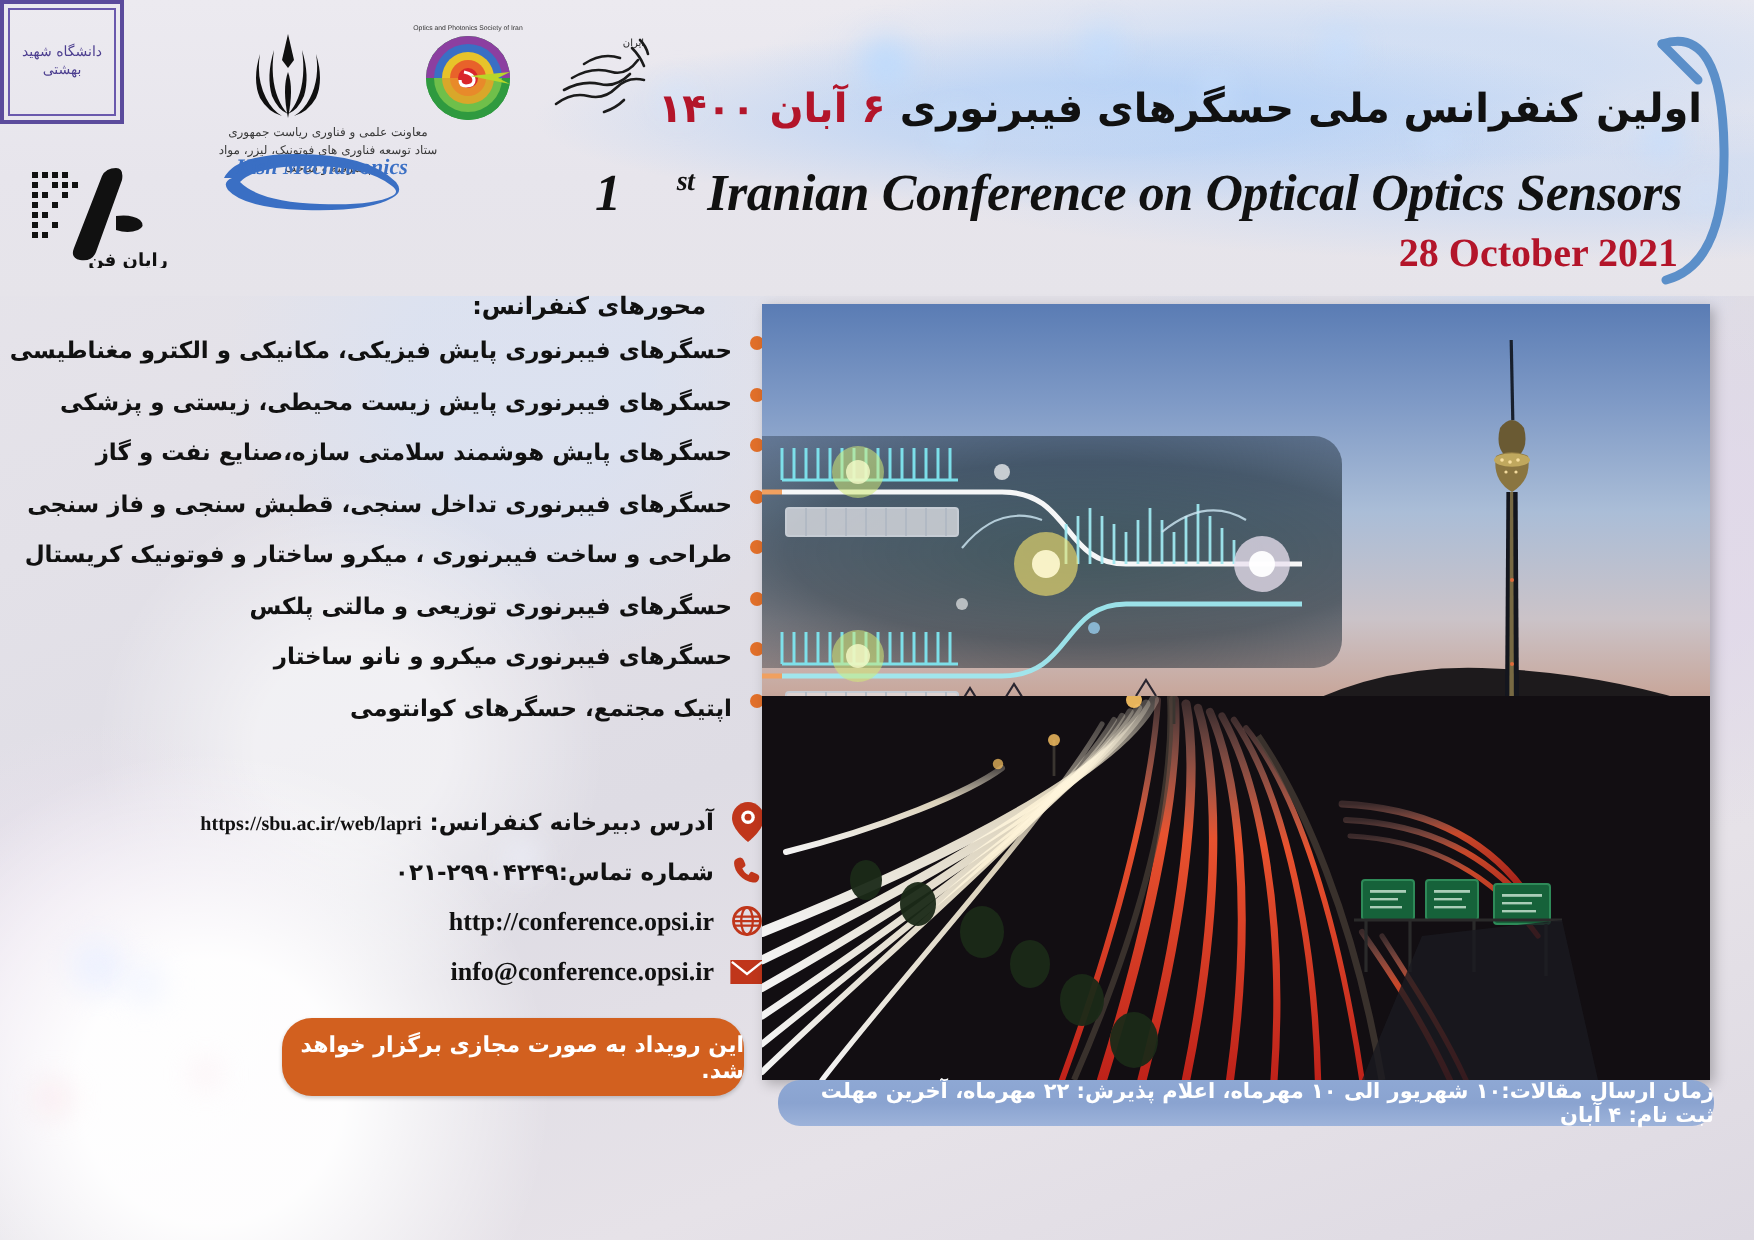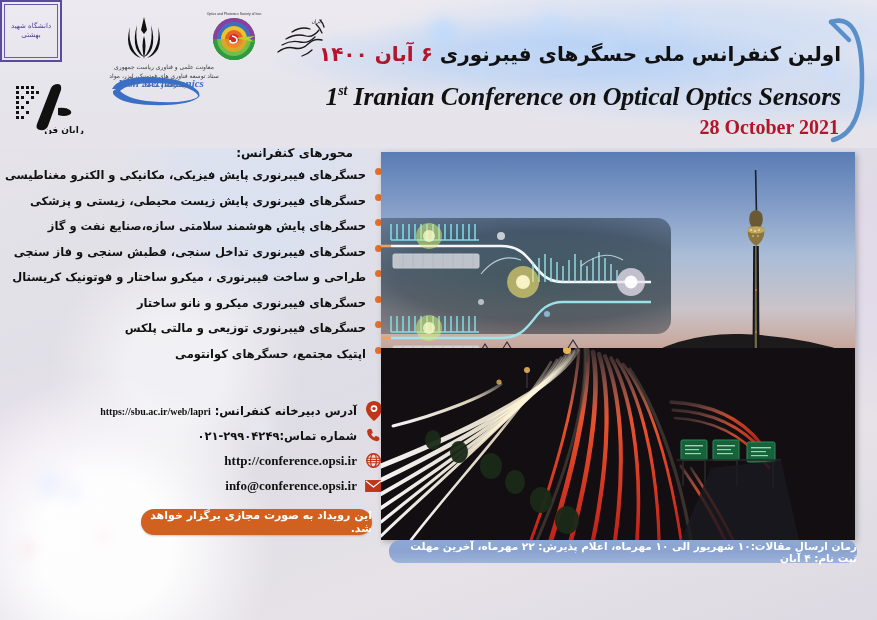--- a/index.html
+++ b/index.html
@@ -46,31 +46,31 @@
   .emblem{left:118px;top:14px;width:52px;height:50px;}
   .emblem-cap{font-size:6px;color:#3a3a3a;text-align:center;width:120px;position:absolute;
     left:104px;top:62px;line-height:1.5;direction:rtl;font-family:"DejaVu Sans",sans-serif;}
   .opsi-logo{left:205px;top:8px;width:58px;height:58px;}
   .assoc-logo{left:272px;top:12px;width:60px;height:52px;}
   .rayan-logo{left:14px;top:82px;width:72px;height:52px;}
   .kish-logo{left:108px;top:71px;width:96px;height:42px;}
 
   
   .title-fa{
-    position:absolute;right:36px;top:42px;
+    position:absolute;right:26px;top:42px;
     direction:rtl;text-align:right;white-space:nowrap;
     font-family:"DejaVu Sans",sans-serif;font-weight:bold;font-size:20px;color:#111;
   }
   .title-fa .date-fa{color:#b3152a;}
   .title-en{
     position:absolute;right:36px;top:82px;white-space:nowrap;
     font-family:"Liberation Serif",serif;font-weight:bold;font-style:italic;
     font-size:26px;color:#111;letter-spacing:-0.2px;
   }
-  .title-en .ord{font-size:14px;vertical-align:super;}
+  .title-en .ord{font-size:14px;vertical-align:super;margin-left:28px;}
   .date-en{
     position:absolute;right:38px;top:116px;white-space:nowrap;
     font-family:"Liberation Serif",serif;font-weight:bold;font-size:20px;color:#b3152a;
   }
   .bracket{position:absolute;right:4px;top:4px;width:60px;height:140px;}
 
   
   .topics-head{
     position:absolute;right:524px;top:146px;direction:rtl;text-align:right;
     font-family:"DejaVu Sans",sans-serif;font-weight:bold;font-size:12px;color:#111;
@@ -90,21 +90,21 @@
   .contact{position:absolute;right:495px;top:398px;width:375px;direction:rtl;}
   .crow{display:flex;align-items:center;justify-content:flex-start;gap:8px;height:25px;}
   .cicon{width:17px;height:19px;flex:0 0 auto;display:flex;align-items:center;justify-content:center;}
   .ctext{font-family:"DejaVu Sans",sans-serif;font-size:11.5px;font-weight:bold;color:#111;white-space:nowrap;}
   .ctext.latin{font-family:"Liberation Serif",serif;font-size:13px;font-weight:bold;}
   .ctext .mix-fa{font-family:"DejaVu Sans",sans-serif;font-size:11.5px;}
   .ctext .mix-en{font-family:"Liberation Serif",serif;font-size:10px;}
 
   
   .virtual{
-    position:absolute;left:141px;top:509px;width:231px;height:26px;
+    position:absolute;left:141px;top:509px;width:231px;height:39px;
     background:#d2601f;border-radius:15px;
     display:flex;align-items:center;justify-content:center;
     color:#fff;font-family:"DejaVu Sans",sans-serif;font-size:11px;font-weight:bold;
     direction:rtl;box-shadow:0 1px 2px rgba(0,0,0,0.2);text-align:right;
   }
 
   
   .hero{
     position:absolute;left:381px;top:152px;width:474px;height:388px;
     overflow:hidden;
@@ -291,25 +291,25 @@
     <div class="topic">
       <span class="bullet"></span>
       <span class="topic-txt">حسگرهای فیبرنوری تداخل سنجی، قطبش سنجی و فاز سنجی</span>
     </div>
     <div class="topic">
       <span class="bullet"></span>
       <span class="topic-txt">طراحی و ساخت فیبرنوری ، میکرو ساختار و فوتونیک کریستال</span>
     </div>
     <div class="topic">
       <span class="bullet"></span>
+      <span class="topic-txt">حسگرهای فیبرنوری توزیعی و مالتی پلکس</span>
+    </div>
+    <div class="topic">
+      <span class="bullet"></span>
       <span class="topic-txt">حسگرهای فیبرنوری میکرو و نانو ساختار</span>
-    </div>
-    <div class="topic">
-      <span class="bullet"></span>
-      <span class="topic-txt">حسگرهای فیبرنوری توزیعی و مالتی پلکس</span>
     </div>
     <div class="topic">
       <span class="bullet"></span>
       <span class="topic-txt">اپتیک مجتمع، حسگرهای کوانتومی</span>
     </div>
   </div>
 
   <div class="contact">
 
     <div class="crow">

